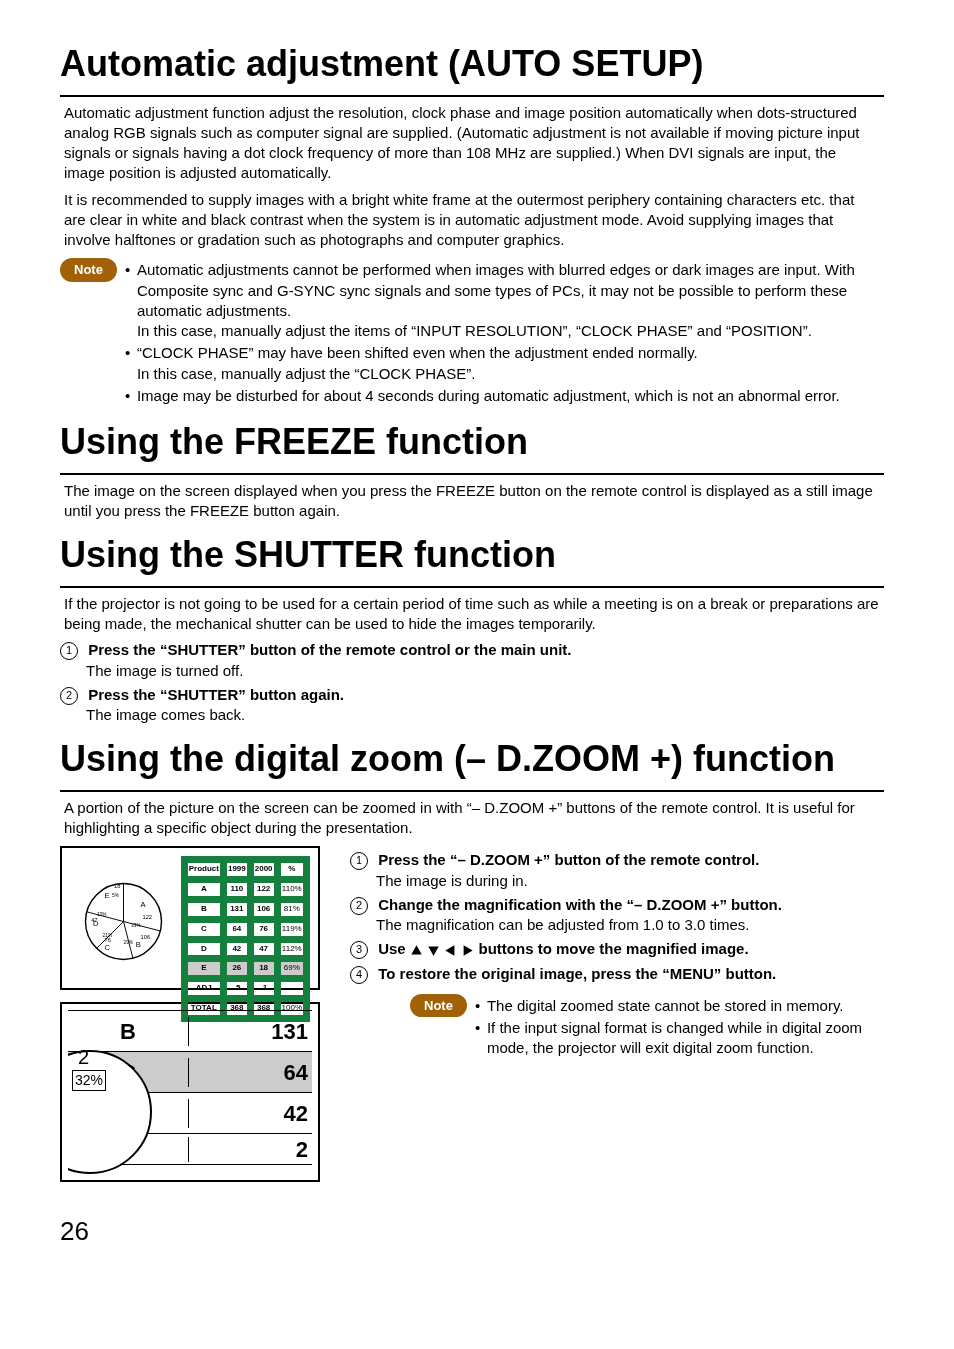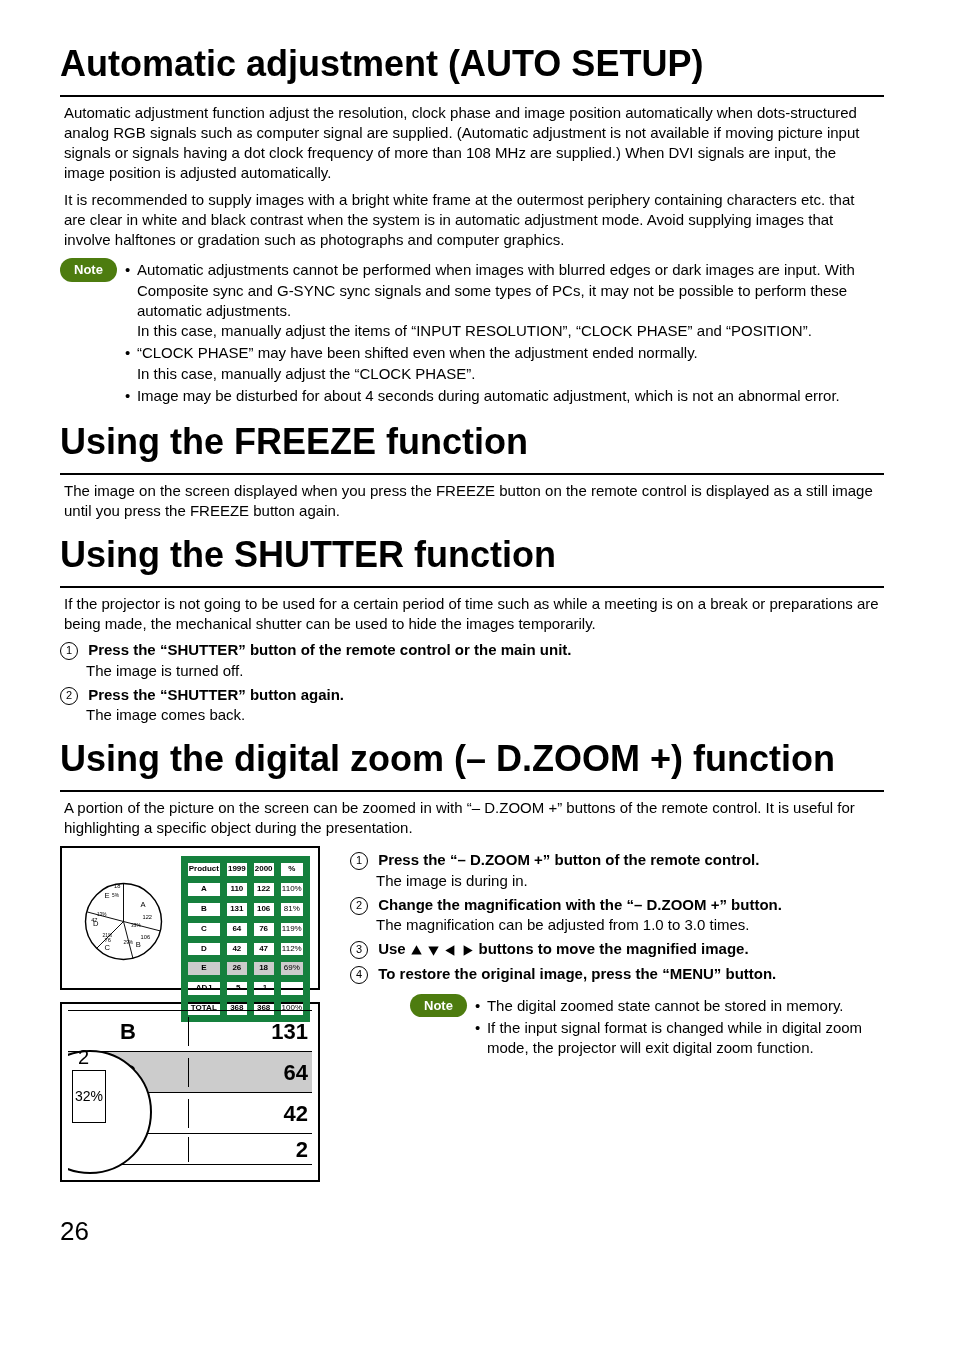--- a/index.html
+++ b/index.html
@@ -1,18 +1,18 @@
 <!DOCTYPE html>
 <html><head>
 <meta charset="utf-8">
 <style>
 body{font-family:Arial,Helvetica,sans-serif;font-size:15px;line-height:1.35;margin:0;padding:30px 70px 30px 60px;color:#000;width:954px;box-sizing:border-box}
 h1{font-size:36px;font-weight:bold;margin:10px 0 4px;border-bottom:2.5px solid #000;padding-bottom:6px}
 p{margin:6px 4px}
-.note-pill{display:inline-block;background:#4d7c0f;color:#fff;border-radius:14px;padding:3px 14px;font-weight:bold;font-size:13px;vertical-align:top;margin-right:8px}
+.note-pill{display:inline-block;background:#a16207;color:#fff;border-radius:14px;padding:3px 14px;font-weight:bold;font-size:13px;vertical-align:top;margin-right:8px}
 .note-row{display:flex;align-items:flex-start;margin-top:8px}
 .note-body{flex:1}
 .note-body ul,.note-sub ul{list-style:none;padding:0;margin:0}
 .note-body li,.note-sub li{position:relative;padding-left:12px;margin:2px 0}
 .note-body li:before,.note-sub li:before{content:"•";position:absolute;left:0}
 .circ{display:inline-block;width:16px;height:16px;border:1.3px solid #000;border-radius:50%;text-align:center;line-height:15px;font-size:11px;margin-right:6px;vertical-align:middle}
 .step{margin:4px 0}
 .step .st-h{font-weight:bold}
 .step .st-b{padding-left:26px}
 .arrows svg{width:13px;height:13px;vertical-align:middle}
@@ -170,21 +170,21 @@
               <div class="c1">D</div>
               <div class="c2">42</div>
             </div>
           <div class="big-row" style="height:30px">
               <div class="c1" style="font-size:18px">E</div>
               <div class="c2">2</div>
             </div>
         </div>
         <div class="pie2"></div>
         <div style="position:absolute;left:10px;top:34px;font-size:20px">2</div>
-        <div style="position:absolute;left:4px;top:60px;font-size:14px;border:1.5px solid #000;padding:16px 2px">32%</div>
+        <div style="position:absolute;left:4px;top:60px;font-size:14px;border:1.5px solid #000;padding:0 2px">32%</div>
       </div>
     </div>
   </div>
 
   <div class="right-col">
     <div class="step">
       <span class="circ">1</span>
       <span class="st-h">Press the “– D.ZOOM +” button of the remote control.</span>
       <div class="st-b">The image is during in.</div>
     </div>

